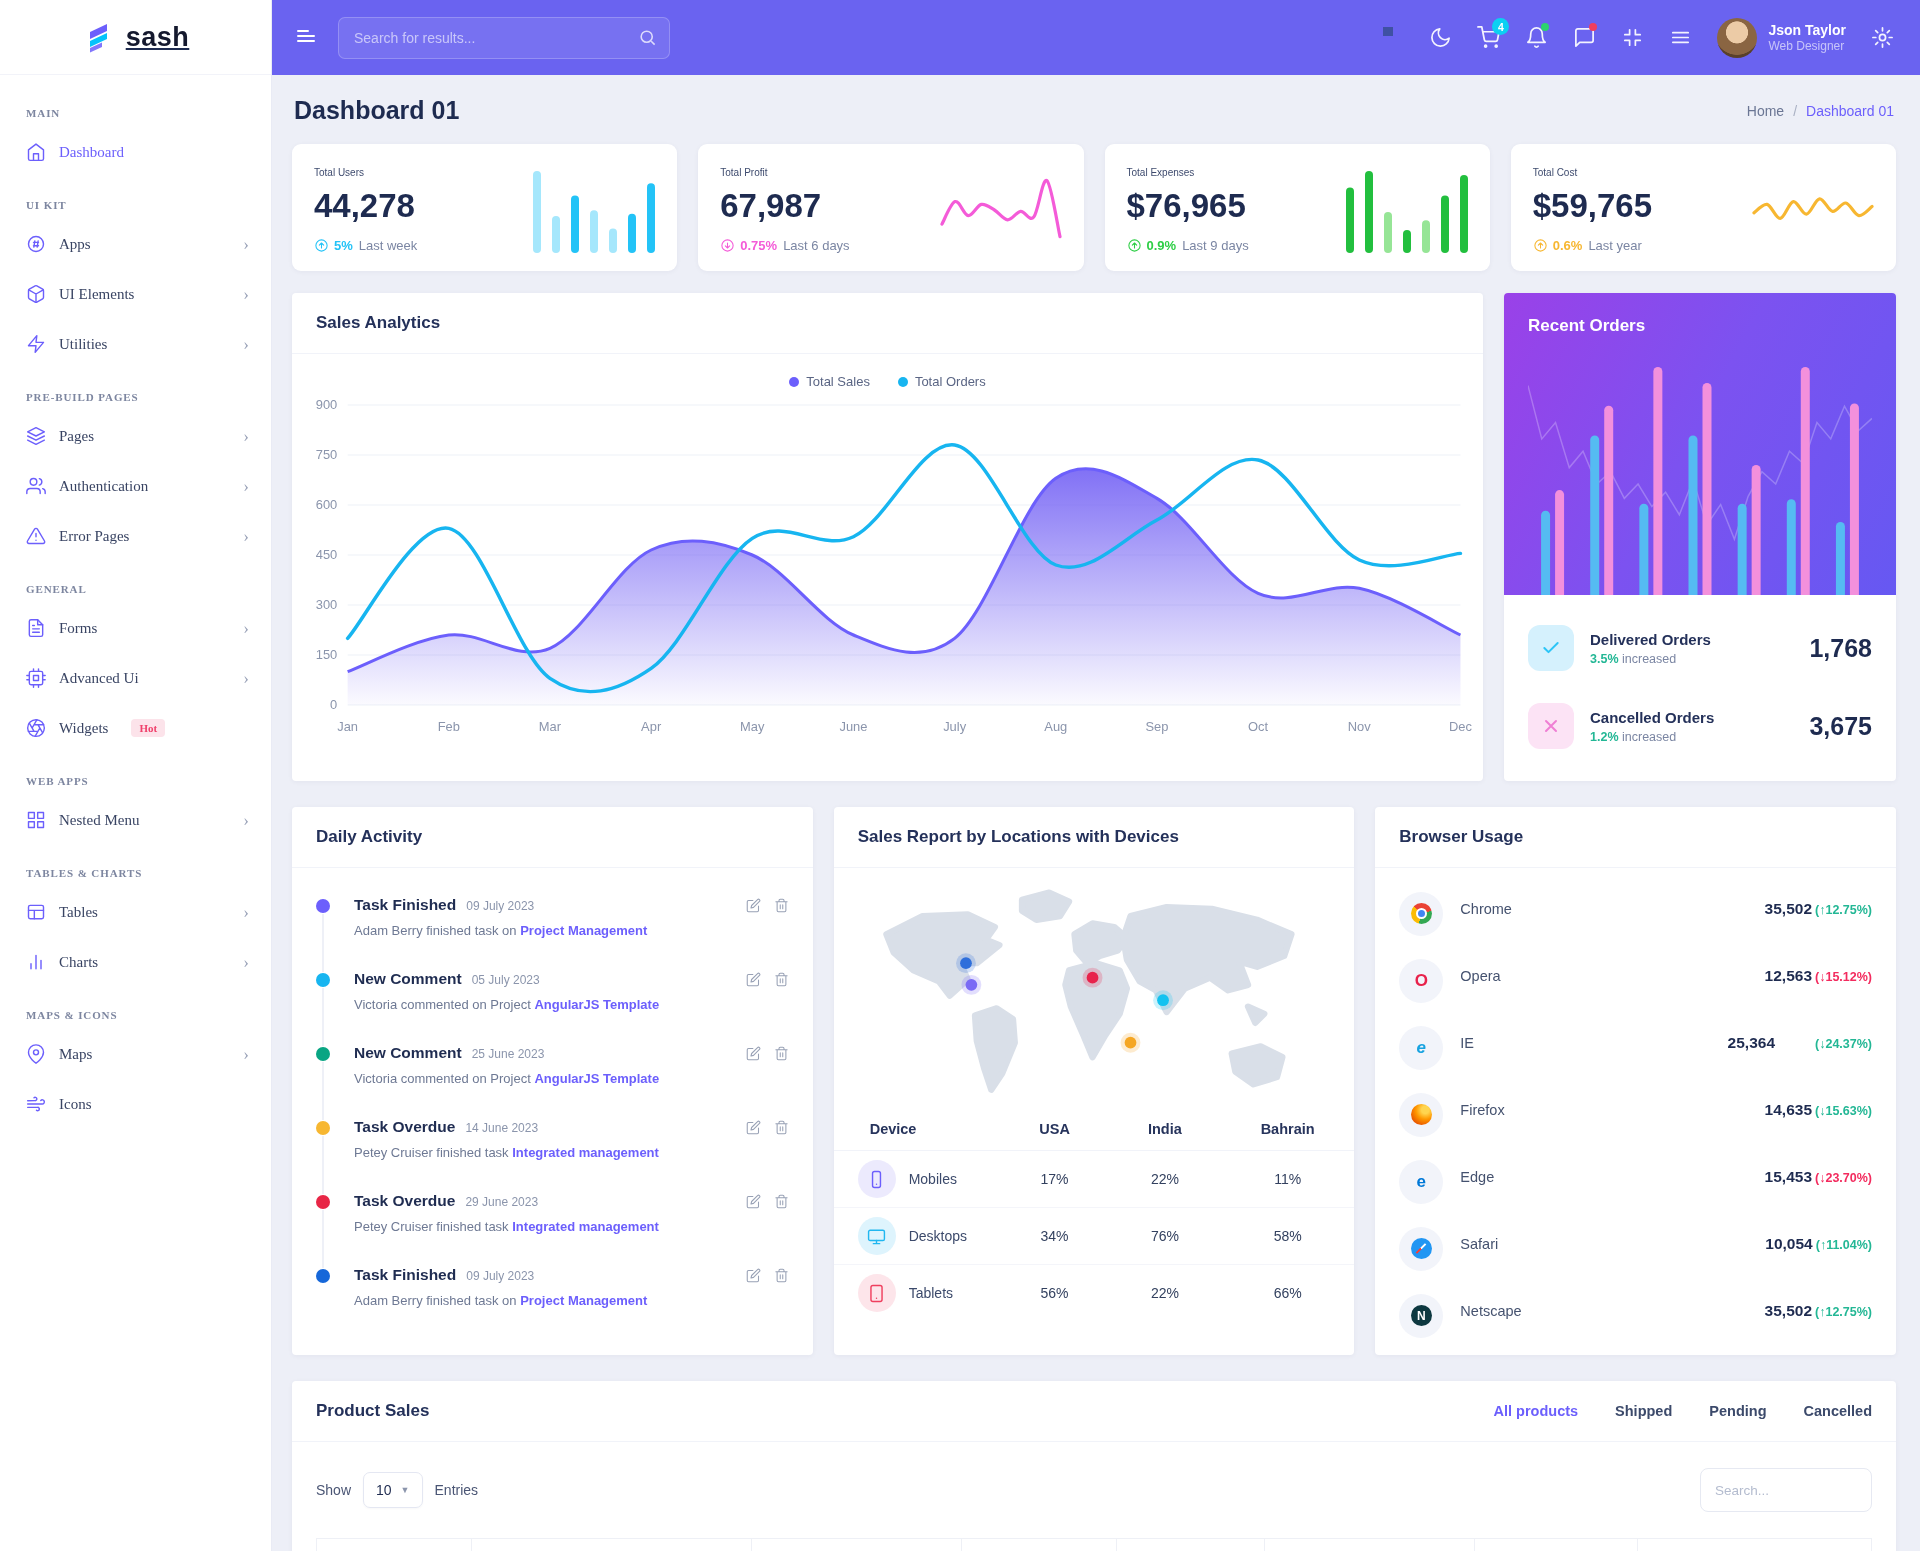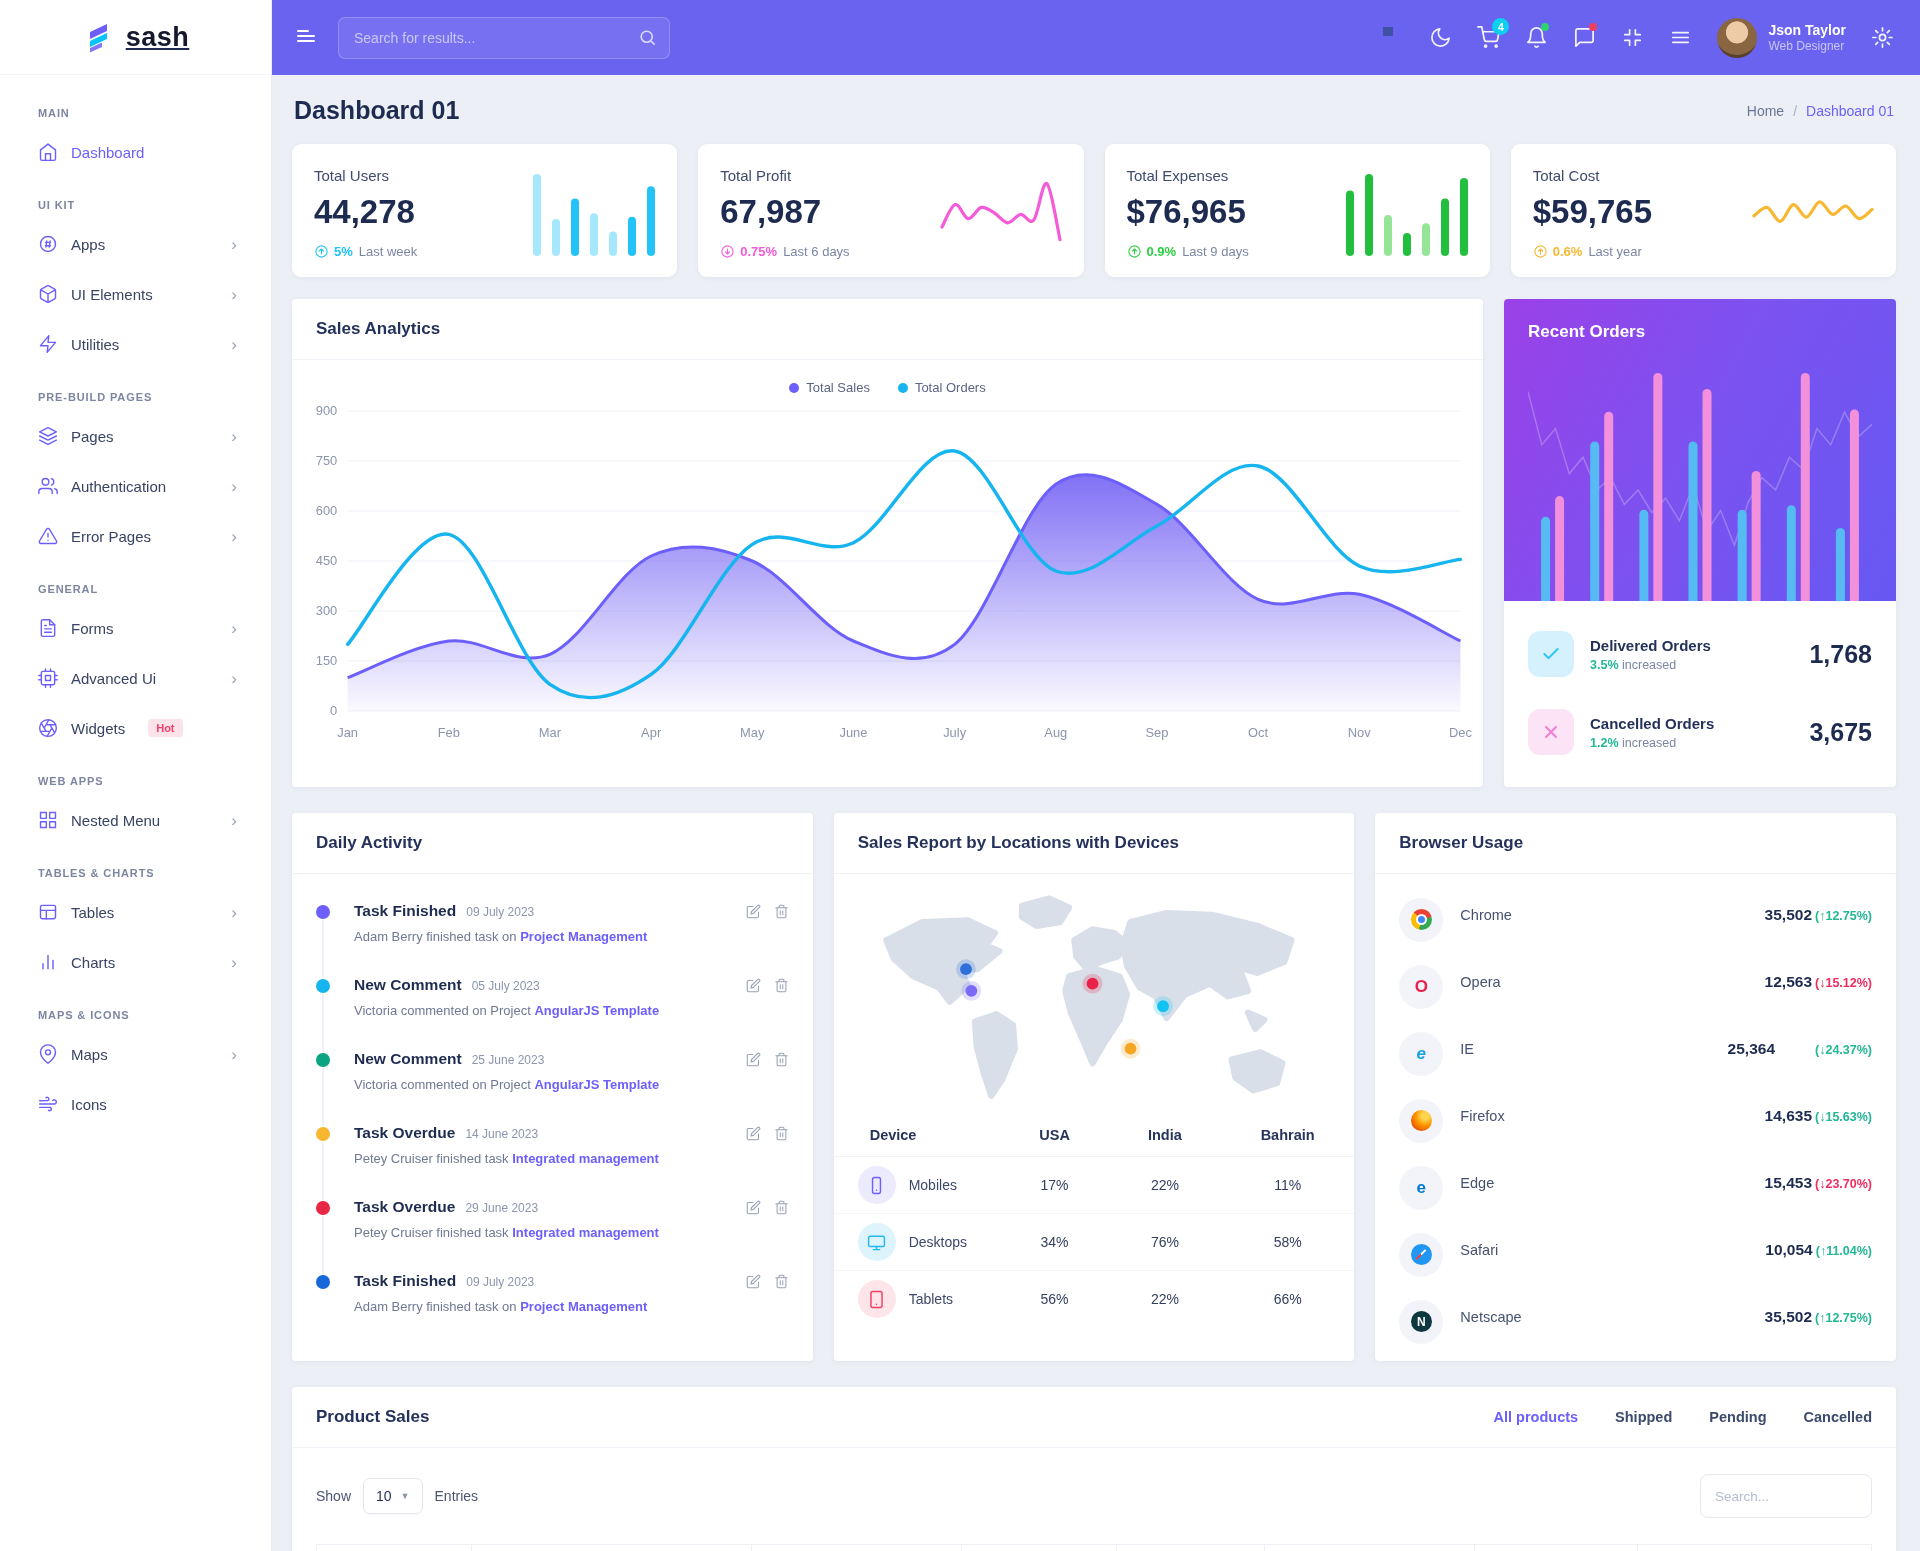--- a/index.html
+++ b/index.html
@@ -5,21 +5,21 @@
   * { margin:0; padding:0; box-sizing:border-box; }
   html,body { width:1920px; height:1551px; overflow:hidden; }
   body { font-family:"Liberation Sans", sans-serif; background:#edeff7; color:#1e2b50; }
   .app { display:flex; width:1920px; height:1551px; }
 
   
   .sidebar { width:272px; min-width:272px; background:#fff; border-right:1px solid #e9ebf5; }
   .logo-row { height:75px; display:flex; align-items:center; justify-content:center; gap:10px; border-bottom:1px solid #f2f3f9;text-decoration:underline; }
   .logo-mark { width:34px; height:34px; }
   .logo-text { font-size:27px; font-weight:700; color:#15192e; letter-spacing:.5px; }
-  .side-menu { padding:10px 12px 20px; }
+  .side-menu { padding:10px 0 20px;font-family:Liberation Serif, serif; }
   .side-head { font-size:11px; font-weight:700; letter-spacing:.9px; color:#7d86a0; padding:22px 26px 8px; }
   .side-item { display:flex; align-items:center; gap:13px; padding:15px 22px 15px 26px; cursor:pointer; }
   .side-item svg { width:20px; height:20px; stroke:#6c5ffc; fill:none; stroke-width:1.7; stroke-linecap:round; stroke-linejoin:round; flex:none; }
   .si-label { font-size:15px; color:#394463; }
   .side-item.active .si-label { color:#6c5ffc; }
   .chev { margin-left:auto; color:#9aa2b8; font-size:17px; line-height:1; }
   .hot { margin-left:10px; background:#fdе; background:#fce3ea; color:#f0416c; font-size:11px; font-weight:700; padding:3px 8px; border-radius:4px; }
 
   
   .main { flex:1; display:flex; flex-direction:column; background:#edeff7; min-width:0; }
@@ -48,21 +48,21 @@
   .page-title { font-size:25px; font-weight:700; color:#1e2b50; }
   .breadcrumb { font-size:14px; display:flex; gap:9px; align-items:center; }
   .bc-home { color:#6b7694; cursor:pointer; } .bc-sep { color:#aab1c4; } .bc-cur { color:#6c5ffc; }
 
   .card { background:#fff; border-radius:4px; box-shadow:0 1px 5px rgba(32,40,84,.05); }
   .card-head { display:flex; justify-content:space-between; align-items:center; padding:20px 24px; border-bottom:1px solid #f1f3f9; }
   .card-title { font-size:17px; font-weight:700; color:#24315a; }
 
   .cards-row { display:flex; gap:21px; }
   .stat-card { flex:1; background:#fff; border-radius:9px; padding:23px 22px 18px; display:flex; justify-content:space-between; box-shadow:0 1px 5px rgba(32,40,84,.05); }
-  .stat-label { font-size:15px; color:#3e4b6e; }
+  .stat-label { font-size:10px; color:#3e4b6e; }
   .stat-value { font-size:33px; font-weight:700; color:#1e2b50; margin:9px 0 13px; }
   .stat-foot { font-size:13px; color:#7b86a3; display:flex; align-items:center; gap:6px; }
   .pct-wrap { display:inline-flex; align-items:center; gap:5px; font-weight:700; }
   .pct-wrap svg { width:15px; height:15px; stroke:currentColor; fill:none; stroke-width:1.7; stroke-linecap:round; stroke-linejoin:round; }
   .spark { align-self:center; width:122px; height:86px; }
 
   .row2 { display:flex; gap:21px; margin-top:22px; }
   .sales-card { flex:1; min-width:0; }
   .legend { display:flex; justify-content:center; gap:28px; padding:20px 0 6px; font-size:13px; color:#5a6584; }
   .lg-item { display:flex; align-items:center; cursor:pointer; }

